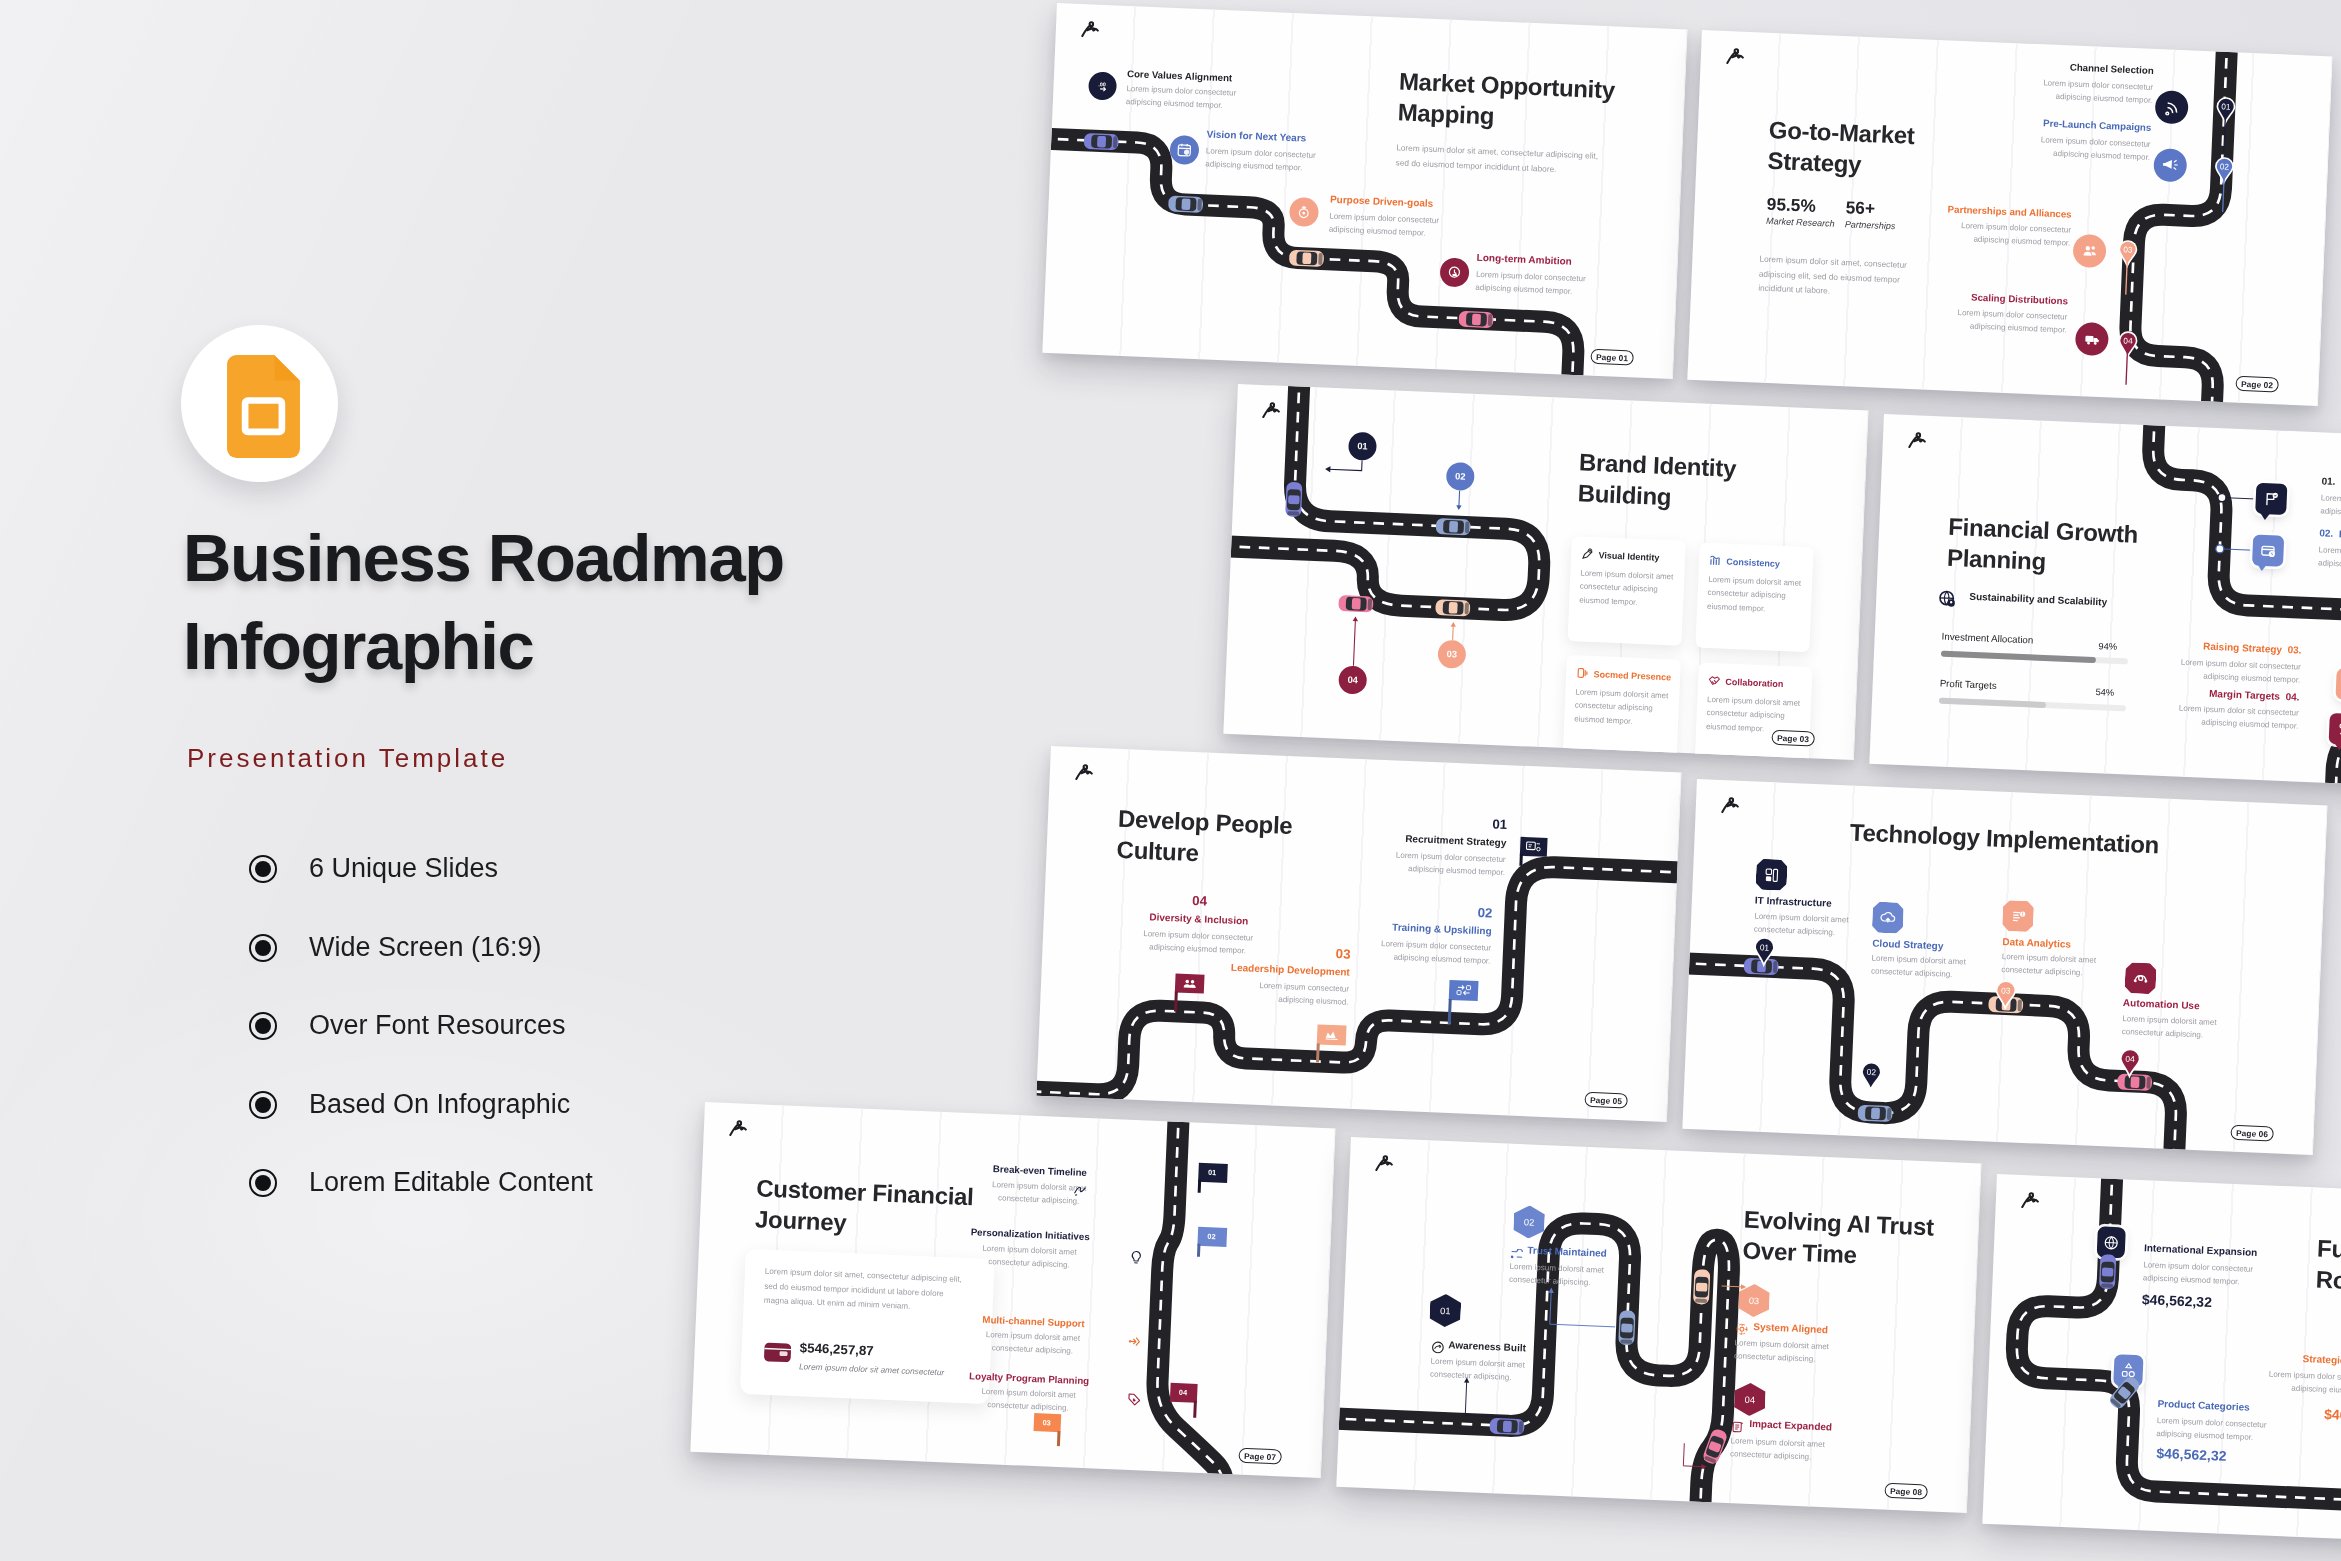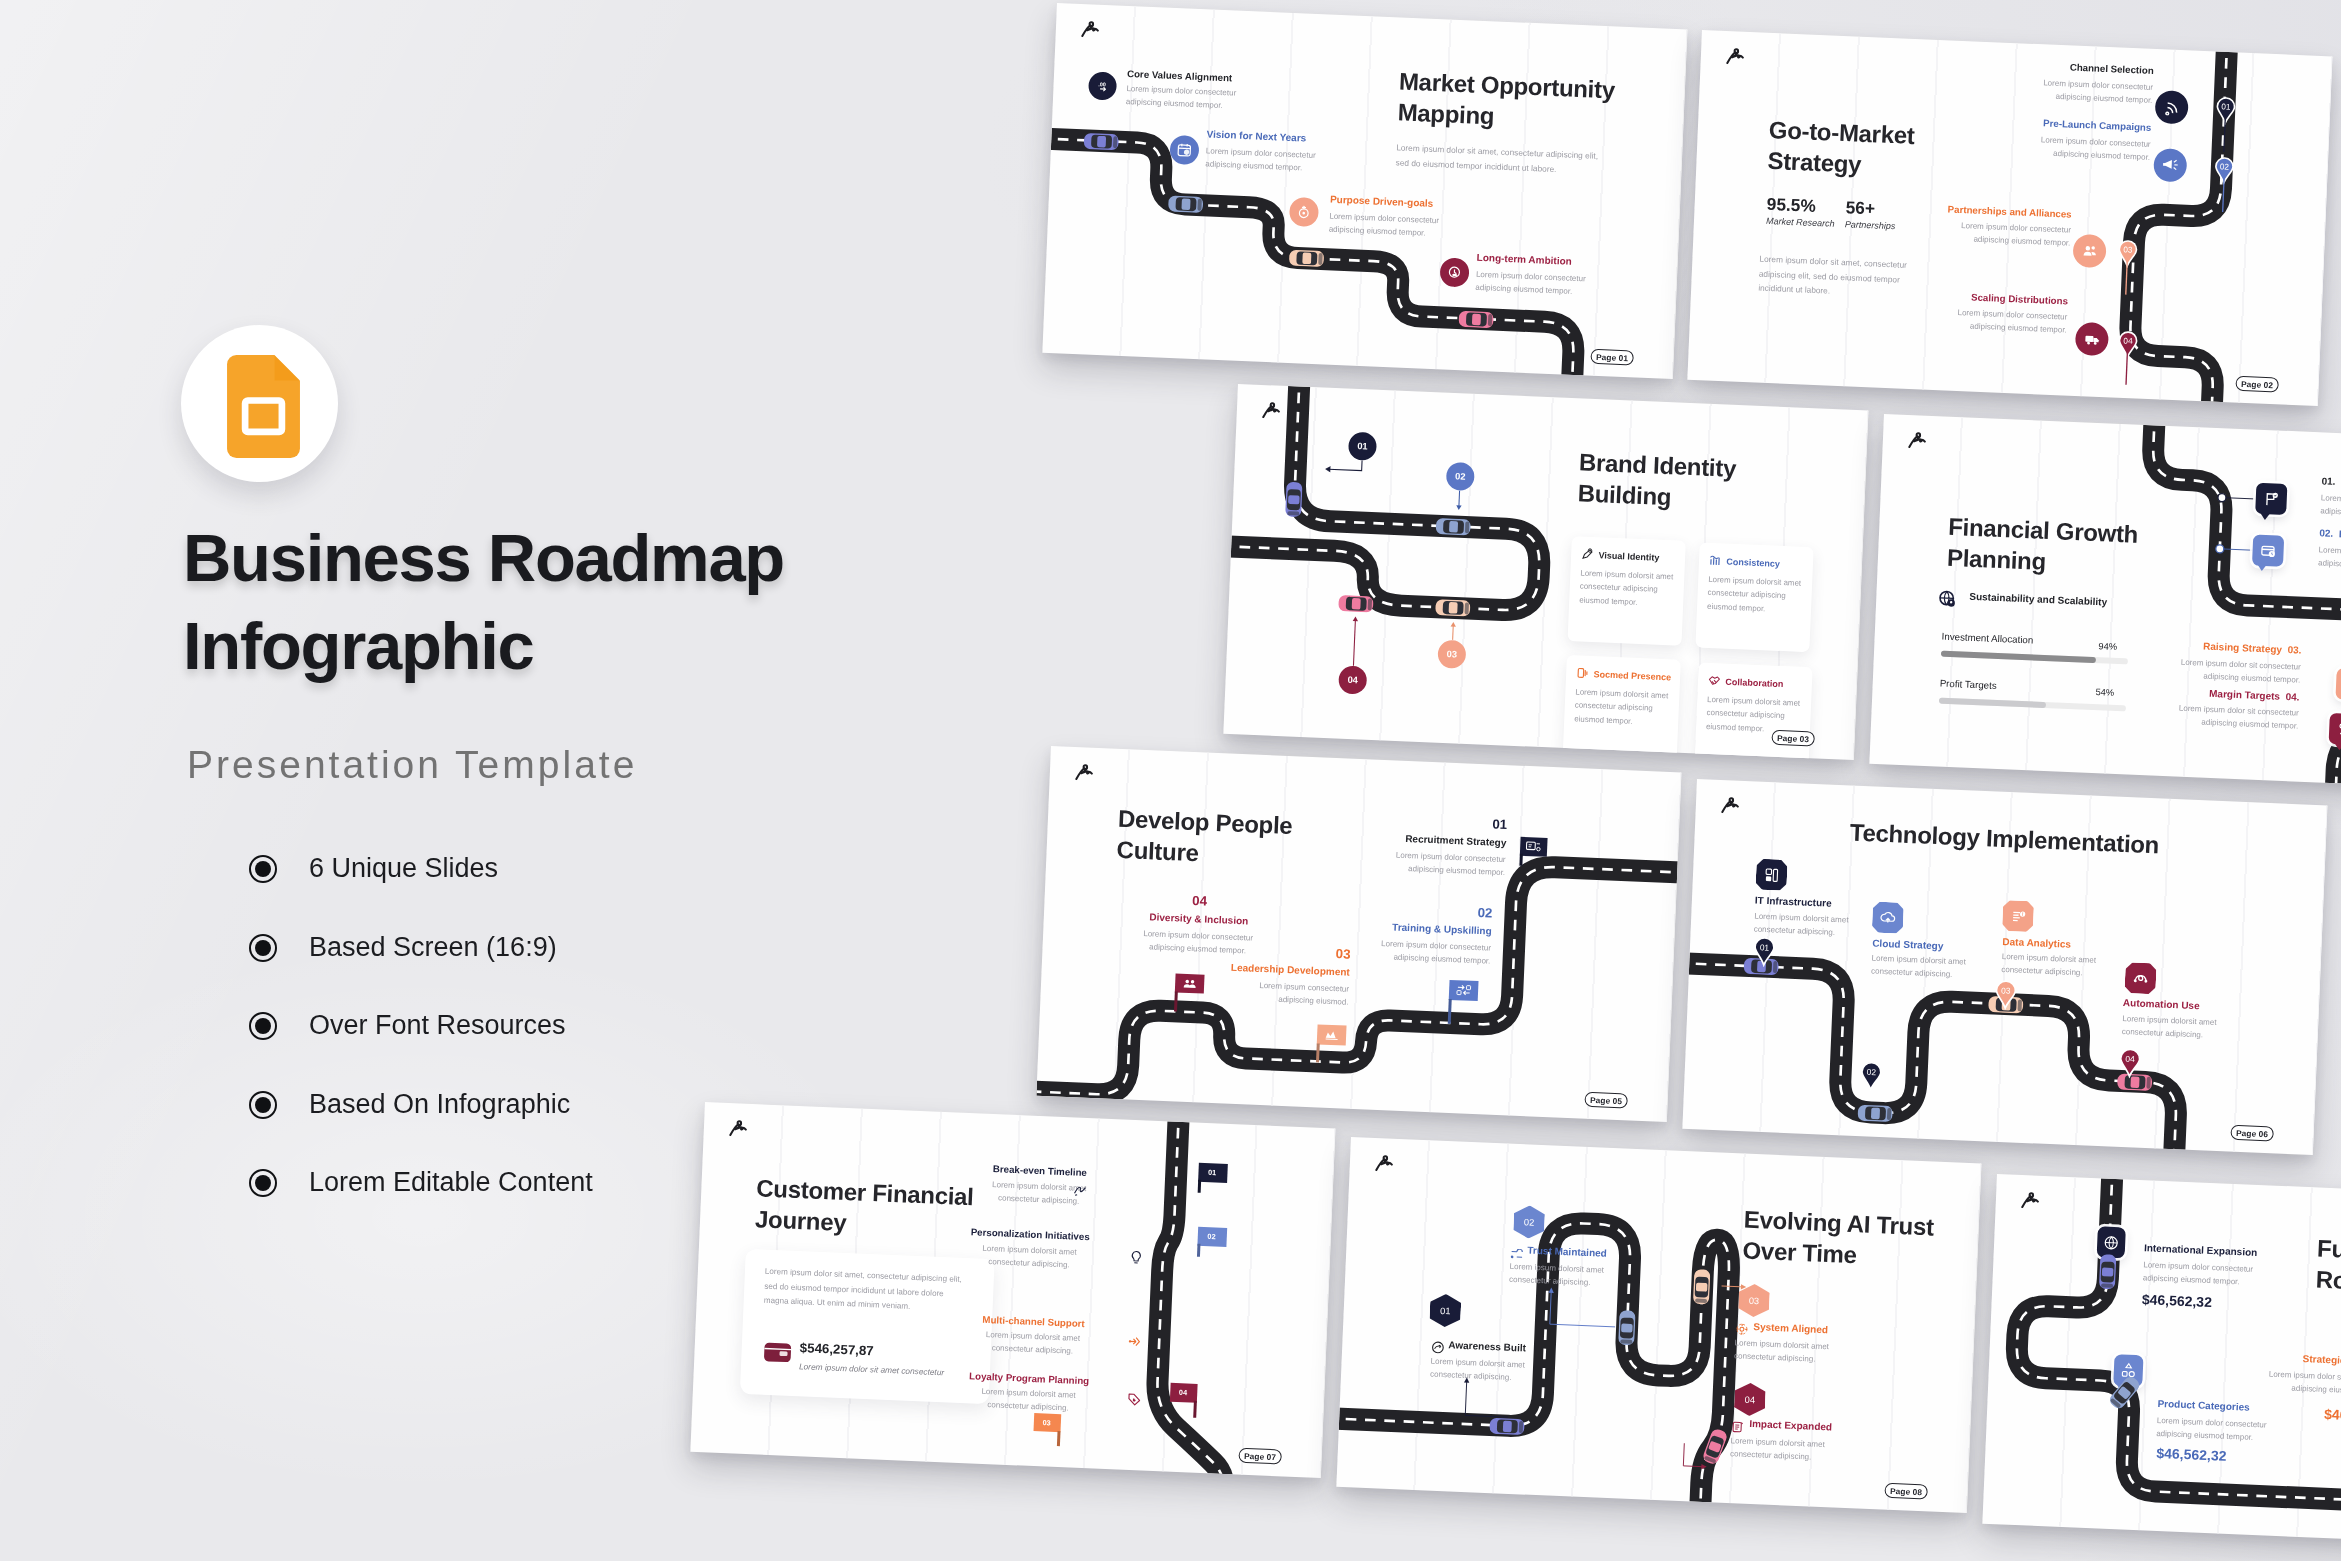--- a/index.html
+++ b/index.html
@@ -15,29 +15,29 @@
 radial-gradient(601px 334px at 60% 10%,rgba(223,223,230,.45),rgba(223,223,230,0) 70%)"></div>
 
 <div style="position:absolute;left:181px;top:325px;width:157px;height:157px;border-radius:50%;background:#fff;box-shadow:0 12px 25px rgba(50,52,70,.16)"></div>
 <svg style="position:absolute;left:227px;top:355px" width="73" height="103" viewBox="0 0 109 154">
 <path d="M14,0 H71 L109,38 V140 a14,14 0 0 1 -14,14 H14 a14,14 0 0 1 -14,-14 V14 a14,14 0 0 1 14,-14 Z" fill="#f6a42a"></path>
 <path d="M71,0 L109,0 L109,38 Z" fill="#fff"></path>
 <path d="M71,0 L109,38 L71,38 Z" fill="#f09000" opacity="0.35"></path>
 <rect x="27" y="68" width="55" height="47" rx="4" fill="none" stroke="#fff" stroke-width="10"></rect>
 </svg>
 <div style="position:absolute;left:183px;top:514px;font-weight:700;font-size:67px;line-height:88px;letter-spacing:-1.3px;color:#1a1b1f;text-shadow:0 4.7px 9.3px rgba(0,0,0,.18)">Business Roadmap<br>Infographic</div>
-<div style="position:absolute;left:187px;top:743px;font-size:39px;letter-spacing:3px;color:#737373">Presentation Template</div>
+<div style="position:absolute;left:187px;top:743px;font-size:26px;letter-spacing:3px;color:#7f1d1d">Presentation Template</div>
 
 <div style="position:absolute;left:249px;top:855px;width:28px;height:28px;border:2.7px solid #101114;border-radius:50%"></div>
 <div style="position:absolute;left:255px;top:861px;width:16px;height:16px;background:#101114;border-radius:50%"></div>
 <div style="position:absolute;left:309px;top:853px;font-size:27px;color:#1b1c20">6 Unique Slides</div>
 
 <div style="position:absolute;left:249px;top:934px;width:28px;height:28px;border:2.7px solid #101114;border-radius:50%"></div>
 <div style="position:absolute;left:255px;top:940px;width:16px;height:16px;background:#101114;border-radius:50%"></div>
-<div style="position:absolute;left:309px;top:932px;font-size:27px;color:#1b1c20">Based Screen (16:9)</div>
+<div style="position:absolute;left:309px;top:932px;font-size:27px;color:#1b1c20">Wide Screen (16:9)</div>
 
 <div style="position:absolute;left:249px;top:1012px;width:28px;height:28px;border:2.7px solid #101114;border-radius:50%"></div>
 <div style="position:absolute;left:255px;top:1018px;width:16px;height:16px;background:#101114;border-radius:50%"></div>
 <div style="position:absolute;left:309px;top:1010px;font-size:27px;color:#1b1c20">Over Font Resources</div>
 
 <div style="position:absolute;left:249px;top:1091px;width:28px;height:28px;border:2.7px solid #101114;border-radius:50%"></div>
 <div style="position:absolute;left:255px;top:1097px;width:16px;height:16px;background:#101114;border-radius:50%"></div>
 <div style="position:absolute;left:309px;top:1089px;font-size:27px;color:#1b1c20">Based On Infographic</div>
 
 <div style="position:absolute;left:249px;top:1169px;width:28px;height:28px;border:2.7px solid #101114;border-radius:50%"></div>

